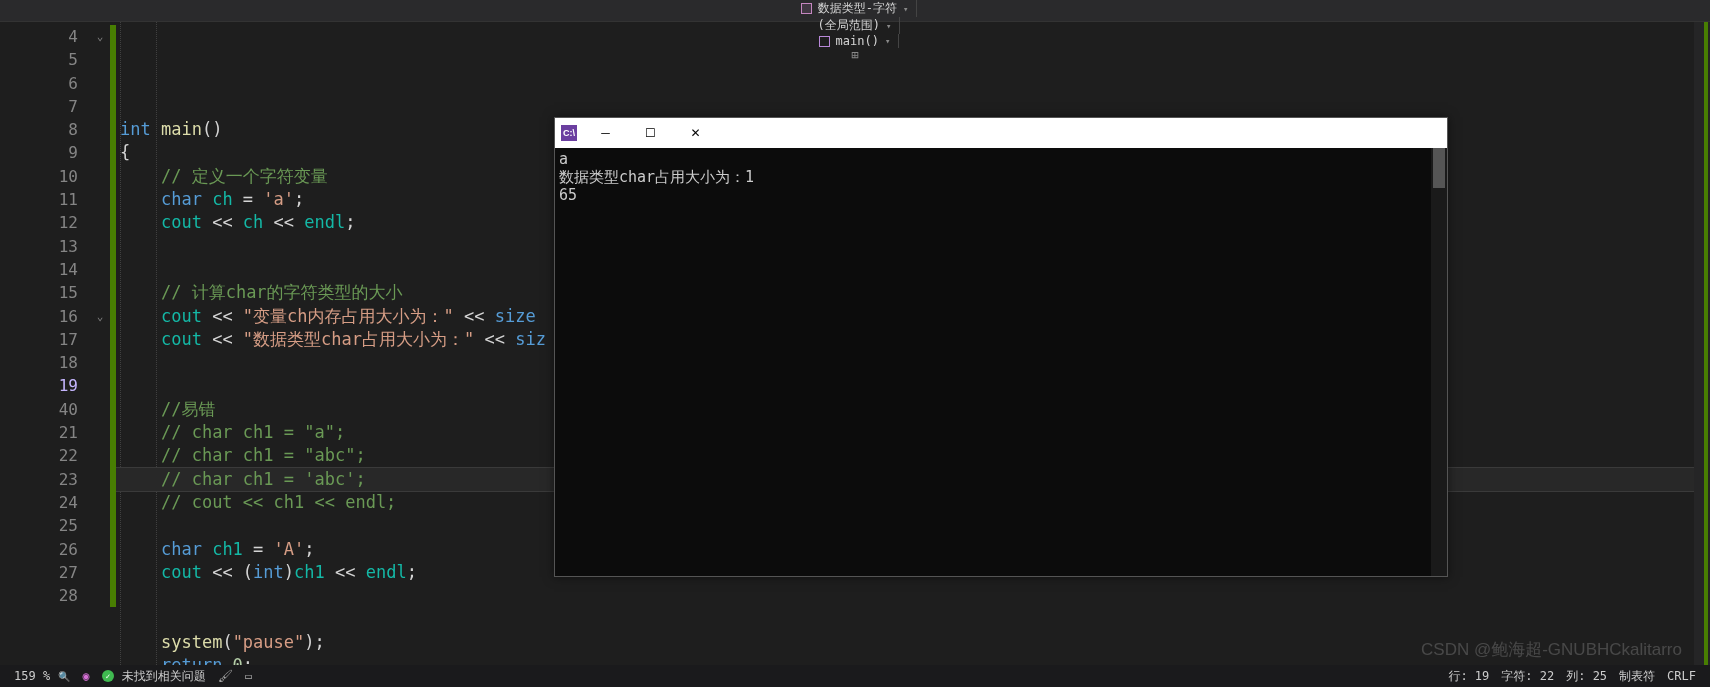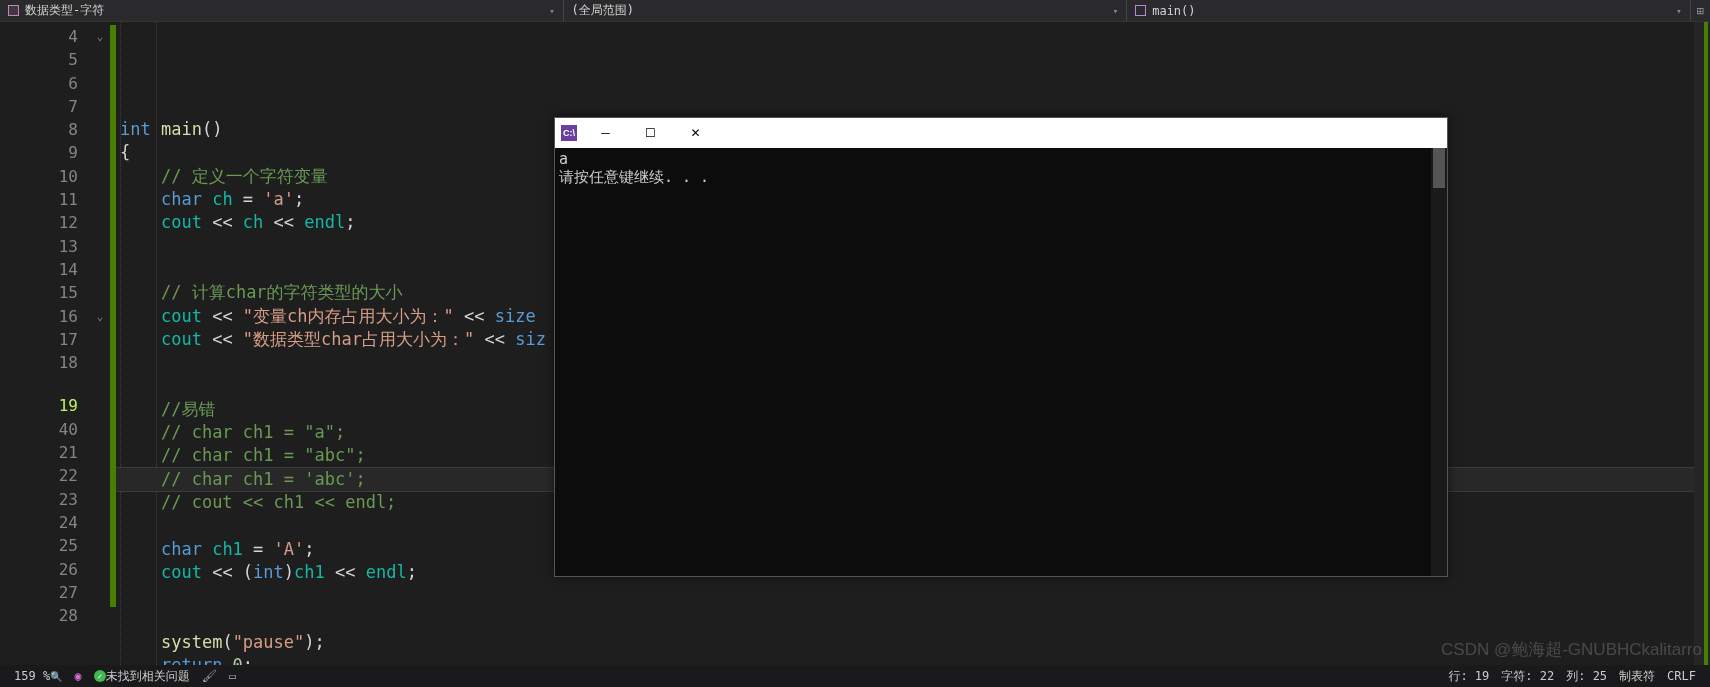--- a/index.html
+++ b/index.html
@@ -1,27 +1,27 @@
 <!DOCTYPE html>
 <html><head>
 <meta charset="utf-8">
 <style>
   * { margin:0; padding:0; box-sizing:border-box; }
   html,body { width:1710px; height:687px; background:#1e1e1e; font-family:"Consolas","Microsoft YaHei",monospace; color:#d4d4d4; overflow:hidden; position:relative; }
-  .top-bar { height:22px; background:#2a2a2c; display:flex; align-items:center; font-size:12px; border-bottom:1px solid #333; }
+  .top-bar { height:22px; background:#2a2a2c; display:flex; align-items:center; font-size:12px; border-bottom:1px solid #333;flex-direction:column; }
   .top-seg { display:flex; align-items:center; padding:0 8px; height:100%; border-right:1px solid #444; }
   .top-seg.wide { flex:1; }
   .cube-icon { width:11px; height:11px; border:1px solid #b888d8; margin-right:6px; }
   .cube-icon.purple { border-color:#c586c0; background:rgba(197,134,192,.15); }
   .tri-icon { margin-left:6px; color:#888; font-size:9px; }
   .far-right { display:flex; align-items:center; padding:0 6px; }
   .editor-area { display:flex; height:calc(100% - 22px - 22px); position:relative; }
   .left-strip { width:20px; background:#1e1e1e; }
   .gutter { width:70px; background:#1e1e1e; text-align:right; color:#858585; font-size:16px; line-height:23.3px; padding-right:12px; padding-top:3px; user-select:none; }
-  .gutter .hl { color:#bef264;margin-top:20px; }
+  .gutter .hl { color:#c4b5fd; }
   .fold-strip { width:20px; background:#1e1e1e; padding-top:3px; }
   .fold-strip div { height:23.3px; display:flex; align-items:center; justify-content:center; color:#858585; font-size:11px; }
   .change-bar { width:6px; background:#1e1e1e; padding-top:3px; }
   .change-bar div { height:23.3px; }
   .change-bar .g { background:#487e02; }
   .code { flex:1; font-size:17px; line-height:23.3px; padding-top:3px; white-space:pre; overflow:hidden; position:relative; }
   .code .line { height:23.3px; padding-left:4px; position:relative; }
   .code .current { background:#282828; outline:1px solid #3a3a3a; }
   .guide { position:absolute; top:0; bottom:0; border-left:1px dotted #404040; }
   .tok-kw { color:#569cd6; }
@@ -41,24 +41,24 @@
   .con-title { height:30px; background:#fff; display:flex; align-items:center; font-size:12px; color:#000; font-family:"Microsoft YaHei",sans-serif; }
   .con-ico { width:16px; height:16px; background:#6b3fa0; margin:0 6px; display:flex; align-items:center; justify-content:center; color:#fff; font-size:9px; font-weight:bold; }
   .con-path { flex:1; white-space:nowrap; overflow:hidden; }
   .con-btns { display:flex; height:100%; }
   .con-btn { width:45px; display:flex; align-items:center; justify-content:center; font-size:12px; color:#000; }
   .con-body { flex:1; background:#0c0c0c; color:#ccc; font-family:"NSimSun","SimSun",monospace; font-size:15px; line-height:18px; padding:2px 4px; position:relative; }
   .con-scroll { position:absolute; right:0; top:0; bottom:0; width:16px; background:#1a1a1a; }
   .con-scroll .thumb { position:absolute; top:0; left:2px; right:2px; height:40px; background:#555; }
   .bottom-bar { position:absolute; bottom:0; left:0; right:0; height:22px; background:#68217a; color:#fff; display:flex; align-items:center; font-size:12px; padding:0 8px; }
   .bottom-bar.dark { background:#1a1a1c; color:#ccc; }
-  .bb-item { display:flex; align-items:center; padding:0 6px; gap:0; }
+  .bb-item { display:flex; align-items:center; padding:0 6px; gap:8px; }
   .bb-spacer { flex:1; }
   .ok-icon { width:12px; height:12px; border-radius:50%; background:#3fb950; display:flex; align-items:center; justify-content:center; font-size:8px; color:#fff; }
-  .watermark { position:absolute; right:8px; bottom:26px; color:rgba(200,200,200,.25); font-size:17px; font-family:Arial,sans-serif; }
+  .watermark { position:absolute; right:28px; bottom:26px; color:rgba(200,200,200,.25); font-size:17px; font-family:Arial,sans-serif; }
 </style>
 </head>
 <body>
 
 <div class="top-bar">
   <div class="top-seg wide">
     <span class="cube-icon purple"></span>
     <span>数据类型-字符</span>
     <div style="flex:1"></div>
     <span class="tri-icon">▾</span>
@@ -183,21 +183,22 @@
       <div class="con-btn">
           <span>☐</span>
         </div>
       <div class="con-btn close">
           <span>✕</span>
         </div>
     </div>
   </div>
   <div class="con-body" id="conbody">
     <div>a</div>
-      <div>请按任意键继续. . .</div>
+      <div>数据类型char占用大小为：1</div>
+      <div>65</div>
       <div class="con-scroll">
         <div class="thumb"></div>
       </div>
   </div>
 </div>
 
 <div class="watermark">CSDN @鲍海超-GNUBHCkalitarro</div>
 
 <div class="bottom-bar dark">
   <div class="bb-item">

